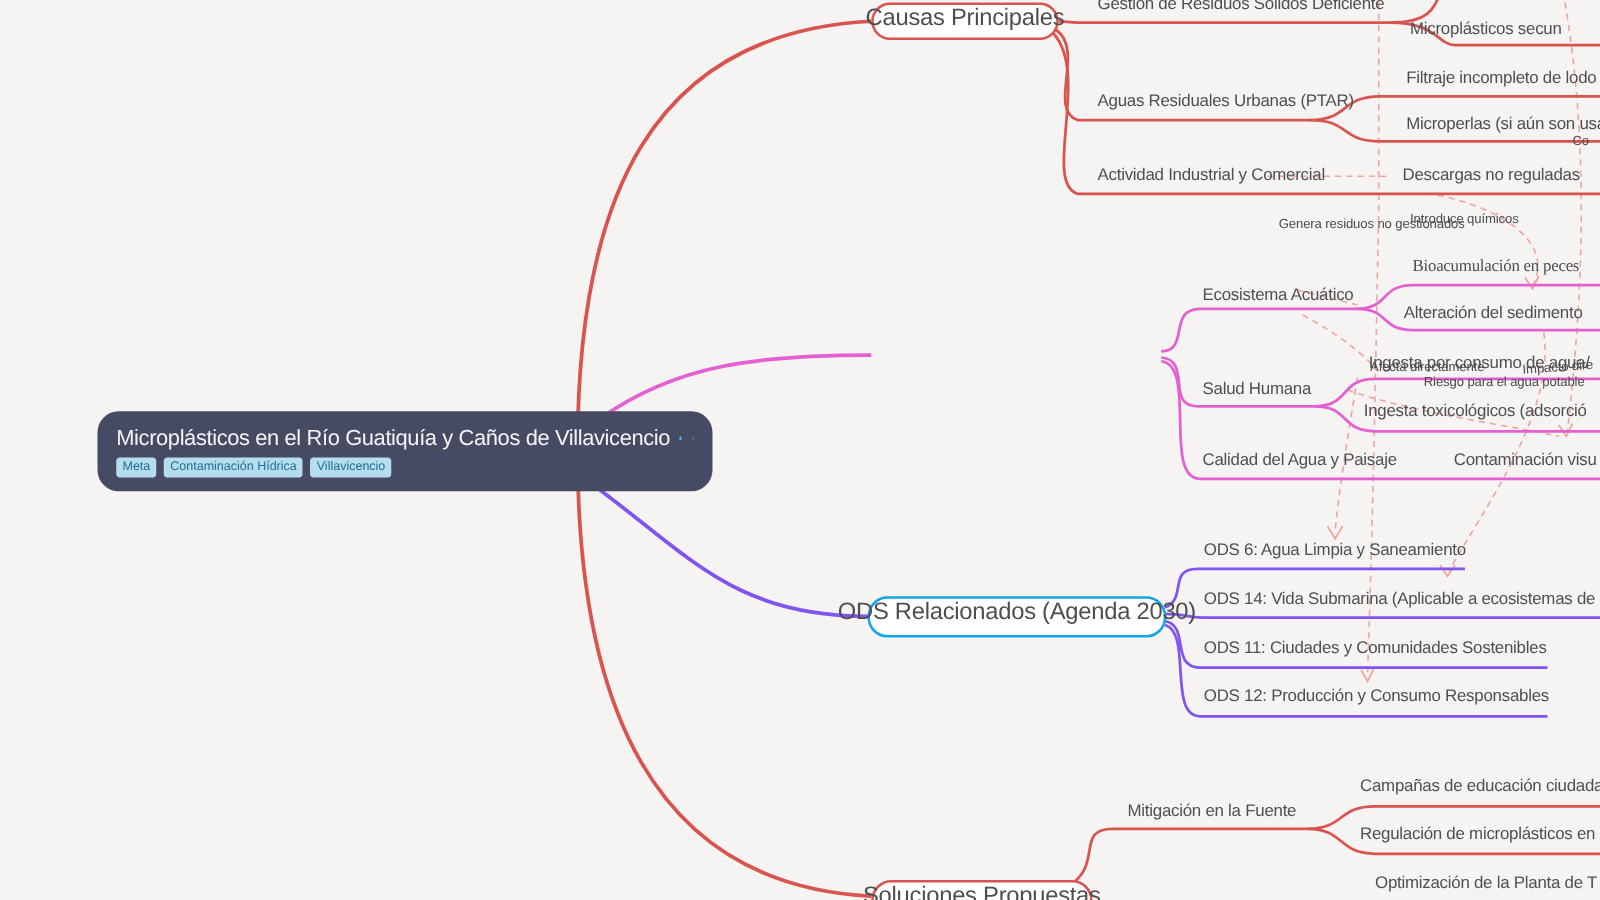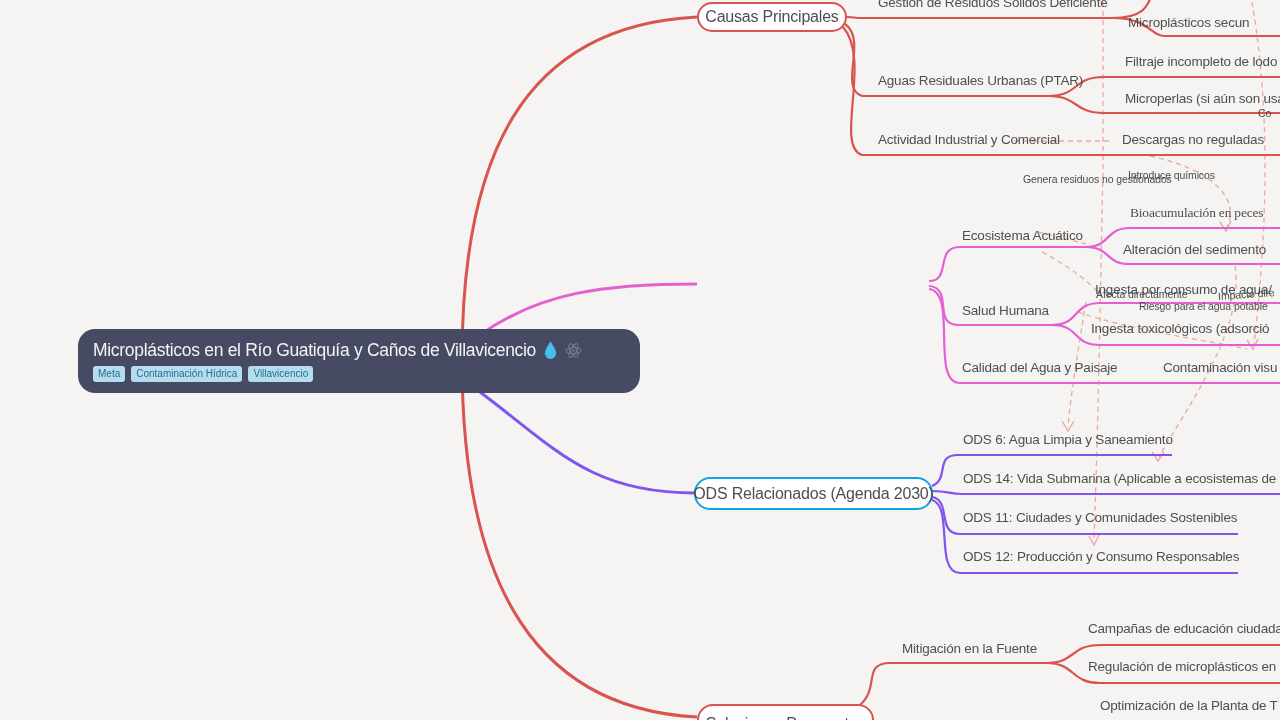--- a/index.html
+++ b/index.html
@@ -12,29 +12,29 @@
   .leaf{
     position:absolute;white-space:nowrap;
     font-size:13.5px;letter-spacing:-0.2px;color:#4f4f4f;line-height:17px;
   }
   .small-label{
     position:absolute;white-space:nowrap;
     font-size:10.5px;letter-spacing:-0.1px;color:#4c4c4c;line-height:12px;
   }
   .bnode{
     position:absolute;background:#ffffff;border-radius:16px;
-    display:flex;align-items:center;justify-content:center;
-    font-size:16px;letter-spacing:-0.2px;color:#4e4e4e;white-space:nowrap;
+    display:flex;align-items:flex-start;justify-content:center;
+    font-size:19px;letter-spacing:-0.2px;color:#4e4e4e;white-space:nowrap;
     box-sizing:border-box;
   }
   .bnode.red{border:2px solid #d9534f;}
   .bnode.pink{border:2px solid #e35fd2;}
   .bnode.purple{border:2px solid #0ea5e9;}
   .root{
-    position:absolute;left:78px;top:329px;width:562px;height:64px;
+    position:absolute;left:78px;top:329px;width:492px;height:64px;
     background:#474a63;border-radius:17px;box-sizing:border-box;
     padding:10px 14px 8px 15px;
   }
   .root-title{
     color:#f4f4f6;font-size:17.5px;letter-spacing:-0.3px;white-space:nowrap;
     display:flex;align-items:center;gap:7px;line-height:22px;
   }
   .root-tags{display:flex;gap:6px;margin-top:5px;}
   .tag{
     background:#b5ddef;color:#20718f;font-size:10px;line-height:12px;

